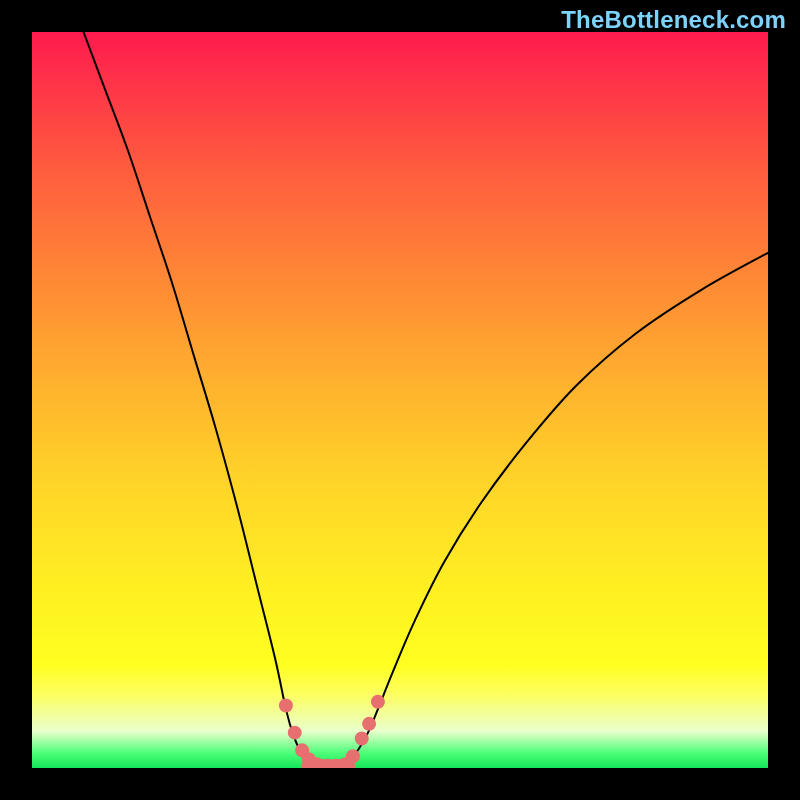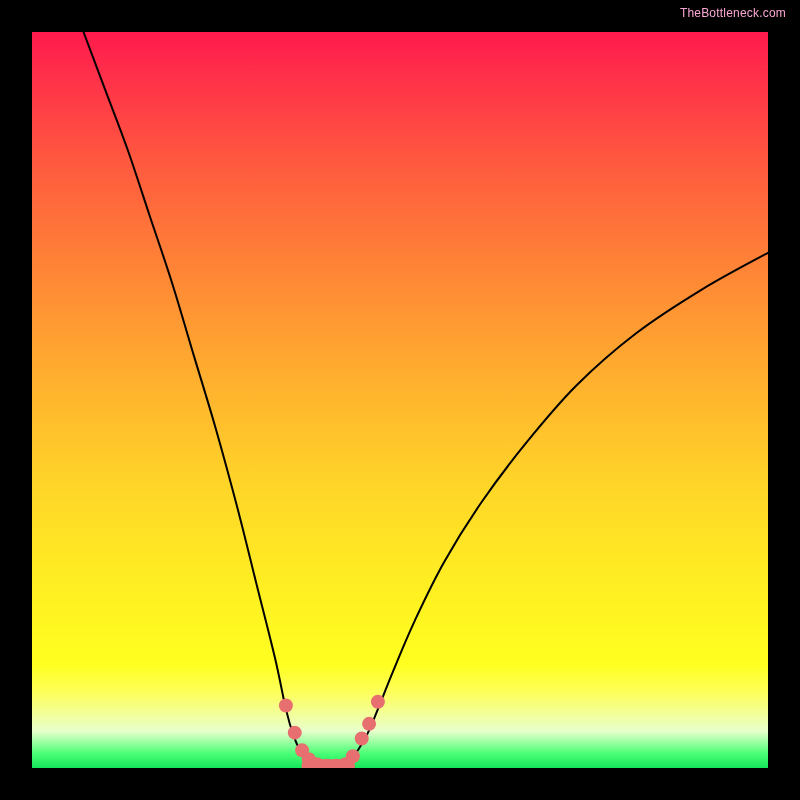--- a/index.html
+++ b/index.html
@@ -39,23 +39,23 @@
       #fdff60 90%,
       #e8ffcc 95%,
       #4cff78 98%,
       #14e55a 100%
     );
   }
   .watermark {
     position: absolute;
     top: 6px;
     right: 14px;
-    color: #f9a8d4;
-    font-size: 12px;
-    font-weight: 400;
+    color: #7dd3fc;
+    font-size: 24px;
+    font-weight: 700;
     letter-spacing: 0.2px;
     user-select: none;
   }
   svg.curve {
     position: absolute;
     top: 0;
     left: 0;
     width: 736px;
     height: 736px;
     pointer-events: none;

